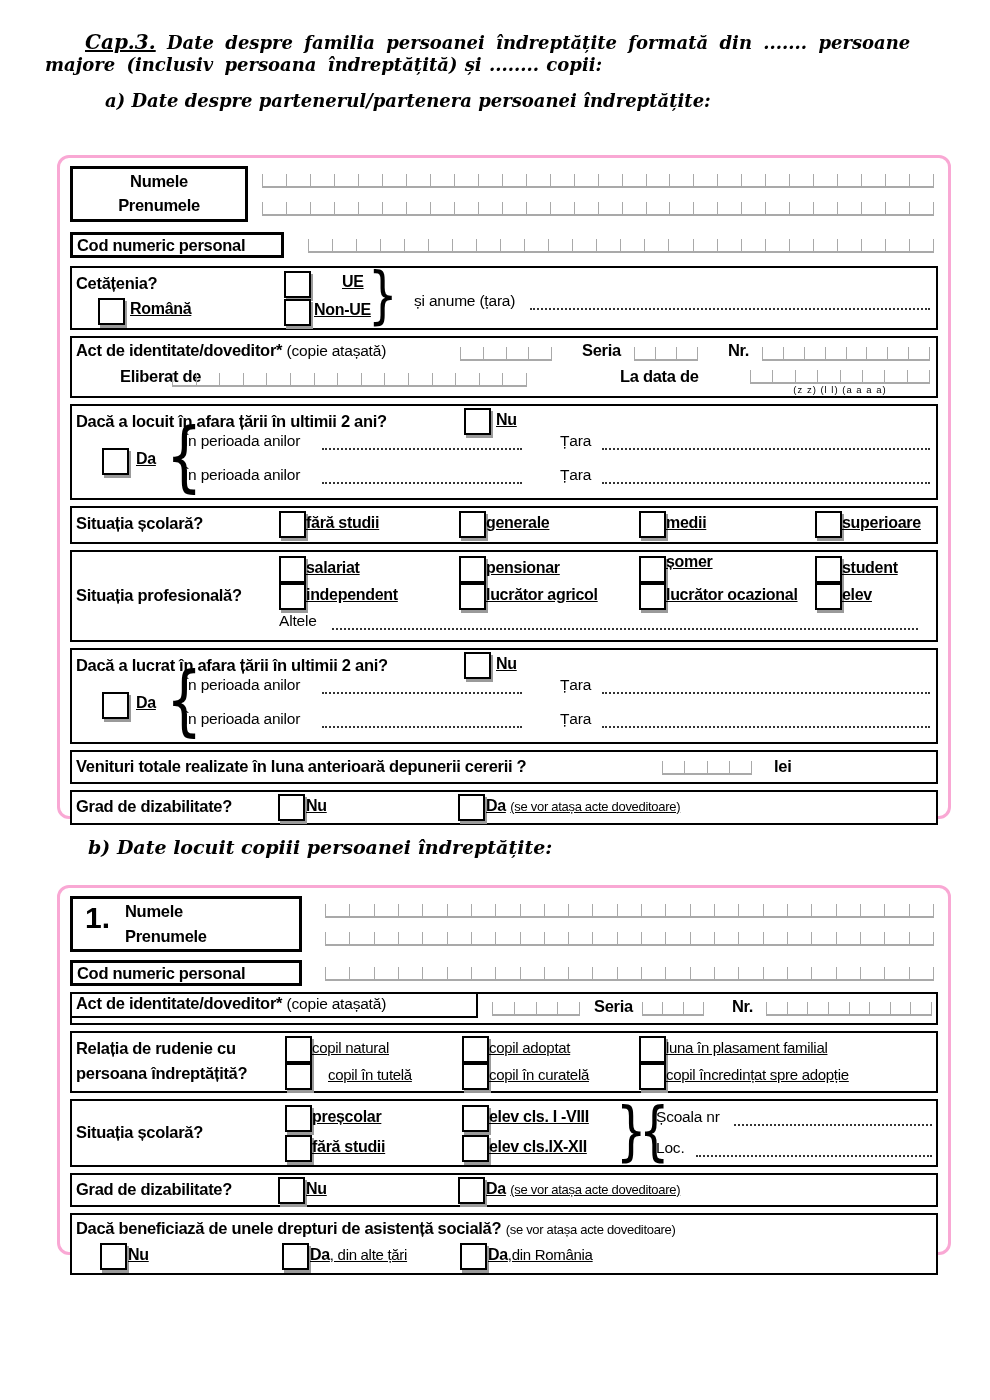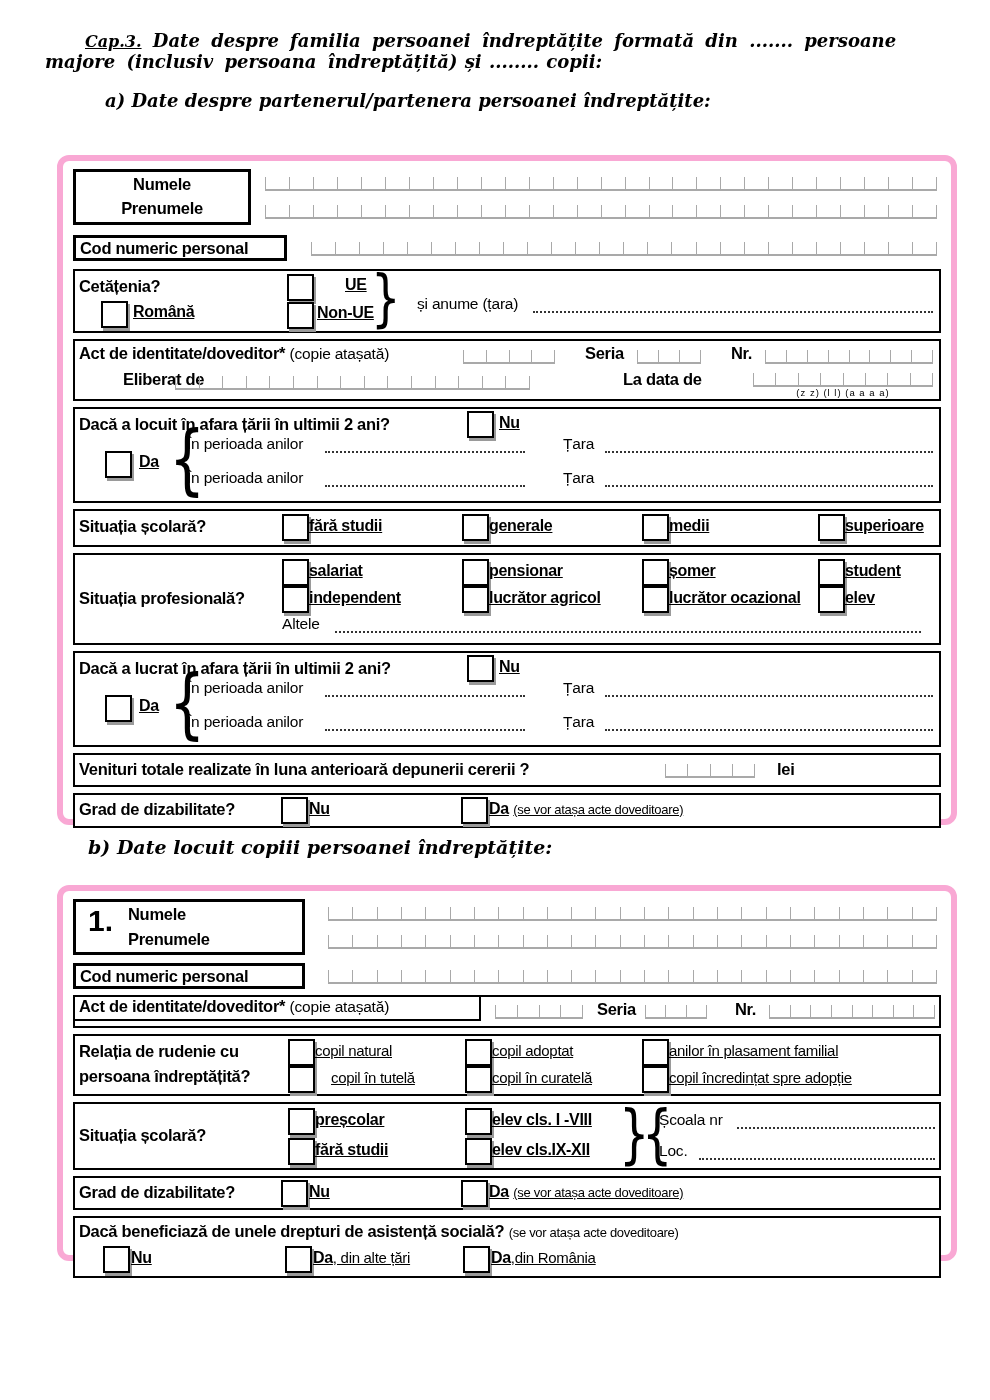--- a/index.html
+++ b/index.html
@@ -1,19 +1,19 @@
 <!DOCTYPE html>
 <html><head>
 <meta charset="utf-8">
 <style>
   html,body{margin:0;padding:0;background:#fff;width:990px;height:1400px;overflow:hidden;
     font-family:"Liberation Sans",sans-serif;color:#000;}
   .abs{position:absolute;white-space:nowrap;}
   .hdr{font-family:"DejaVu Serif",serif;font-style:italic;font-weight:bold;}
-  .bluebox{position:absolute;left:57px;width:872px;border:6px solid #f9a8d4;border-radius:12px;
+  .bluebox{position:absolute;left:57px;width:872px;border:3px solid #f9a8d4;border-radius:12px;
     background:#fff;padding:6px 8px;}
   .sec{position:relative;border:2.5px solid #000;margin:0 2px 6px 2px;background:#fff;}
   .nosec{position:relative;margin:0 2px 6px 2px;}
   .lbox{position:absolute;border:3px solid #000;background:#fff;}
   .q{font-weight:bold;font-size:16.5px;letter-spacing:-0.3px;}
   .t{font-size:15.5px;letter-spacing:-0.2px;}
   .u{font-weight:bold;font-size:16px;text-decoration:underline;letter-spacing:-0.3px;}
   .un{font-size:15px;text-decoration:underline;letter-spacing:-0.3px;}
   .cb{position:absolute;width:23px;height:23px;border:2px solid #000;background:#fff;
     box-shadow:2px 3px 0 #9a9a9a;}
@@ -23,21 +23,21 @@
   .comb i:last-child{border-right:1.6px solid #a9a9a9;}
   .brace{position:absolute;font-family:"DejaVu Sans",sans-serif;font-weight:normal;
     transform:scaleX(.75);transform-origin:left center;line-height:1;}
   .note{font-size:13px;letter-spacing:-0.3px;}
   .hint{position:absolute;font-size:9.5px;letter-spacing:1px;}
 </style>
 </head>
 <body>
 
 <div class="abs hdr" style="left:45px;top:30px;width:905px;white-space:normal;font-size:18px;word-spacing:5px;">
-  <span style="text-decoration:underline;font-size:16px;margin-left:40px;">Cap.3.</span>
+  <span style="text-decoration:underline;font-size:20px;margin-left:40px;">Cap.3.</span>
   <span>Date despre familia persoanei îndreptățite formată din ....... persoane majore (inclusiv persoana</span>
   <span style="word-spacing:1px;">îndreptățită) și ........ copii:</span>
 </div>
 <div class="abs hdr" style="left:105px;top:90px;font-size:18px;">a) Date despre partenerul/partenera persoanei îndreptățite:</div>
 
 <div class="bluebox" style="top:155px;height:646px;">
 
   <div class="nosec" style="height:62px;">
     <div class="lbox" style="left:0;top:2px;width:172px;height:50px;text-align:center;">
       <div class="q" style="margin-top:3px;">Numele</div>
@@ -241,21 +241,21 @@
     <div class="abs u" style="left:770px;top:6px;">superioare</div>
   </div>
 
   <div class="sec" style="height:88px;">
     <div class="abs q" style="left:4px;top:34px;">Situația profesională?</div>
     <span class="cb" style="left:207px;top:4px;"></span>
     <div class="abs u" style="left:234px;top:7px;">salariat</div>
     <span class="cb" style="left:387px;top:4px;"></span>
     <div class="abs u" style="left:414px;top:7px;">pensionar</div>
     <span class="cb" style="left:567px;top:4px;"></span>
-    <div class="abs u" style="left:594px;top:7px;">șomer</div>
+    <div class="abs u" style="left:594px;top:1px;">șomer</div>
     <span class="cb" style="left:743px;top:4px;"></span>
     <div class="abs u" style="left:770px;top:7px;">student</div>
     <span class="cb" style="left:207px;top:31px;"></span>
     <div class="abs u" style="left:234px;top:34px;">independent</div>
     <span class="cb" style="left:387px;top:31px;"></span>
     <div class="abs u" style="left:414px;top:34px;">lucrător agricol</div>
     <span class="cb" style="left:567px;top:31px;"></span>
     <div class="abs u" style="left:594px;top:34px;">lucrător ocazional</div>
     <span class="cb" style="left:743px;top:31px;"></span>
     <div class="abs u" style="left:770px;top:34px;">elev</div>
@@ -433,21 +433,21 @@
   </div>
 
   <div class="sec" style="height:58px;">
     <div class="abs q" style="left:4px;top:6px;">Relația de rudenie cu</div>
     <div class="abs q" style="left:4px;top:31px;">persoana îndreptățită?</div>
     <span class="cb" style="left:213px;top:3px;"></span>
     <div class="abs un" style="left:240px;top:6px;">copil natural</div>
     <span class="cb" style="left:390px;top:3px;"></span>
     <div class="abs un" style="left:417px;top:6px;">copil adoptat</div>
     <span class="cb" style="left:567px;top:3px;"></span>
-    <div class="abs un" style="left:594px;top:6px;">anilor în plasament familial</div>
+    <div class="abs un" style="left:594px;top:6px;">luna în plasament familial</div>
     <span class="cb" style="left:213px;top:30px;"></span>
     <div class="abs un" style="left:240px;top:33px;padding-left:16px;">copil în tutelă</div>
     <span class="cb" style="left:390px;top:30px;"></span>
     <div class="abs un" style="left:417px;top:33px;">copil în curatelă</div>
     <span class="cb" style="left:567px;top:30px;"></span>
     <div class="abs un" style="left:594px;top:33px;">copil încredințat spre adopție</div>
   </div>
 
   <div class="sec" style="height:64px;">
     <div class="abs q" style="left:4px;top:22px;">Situația școlară?</div>

